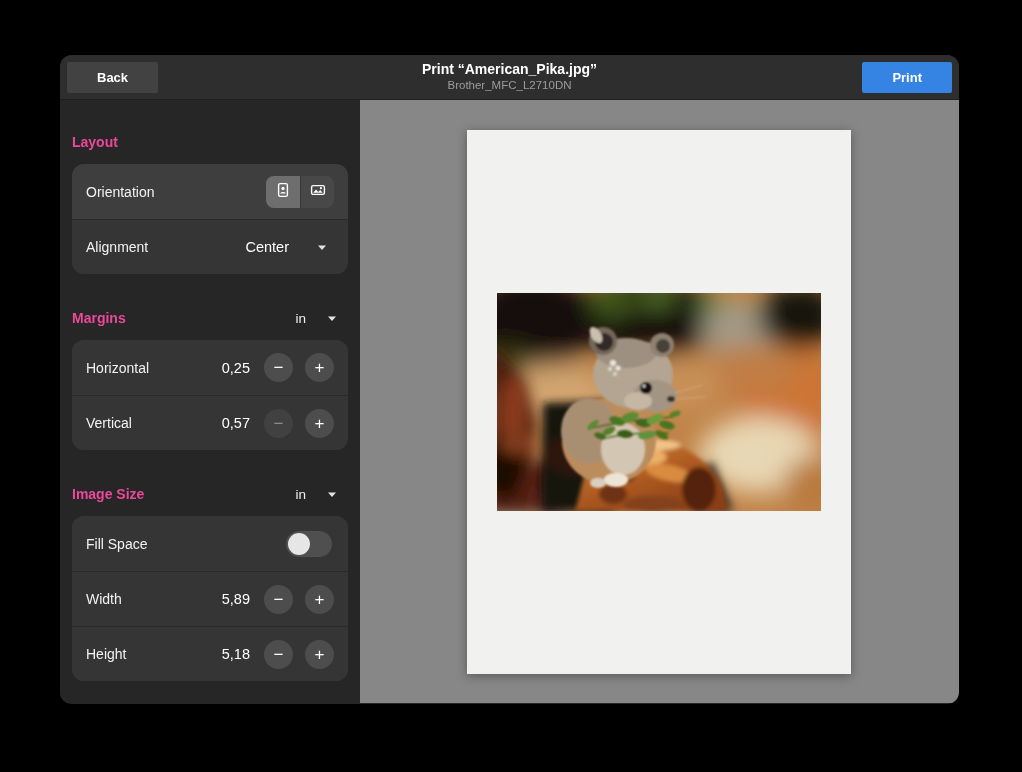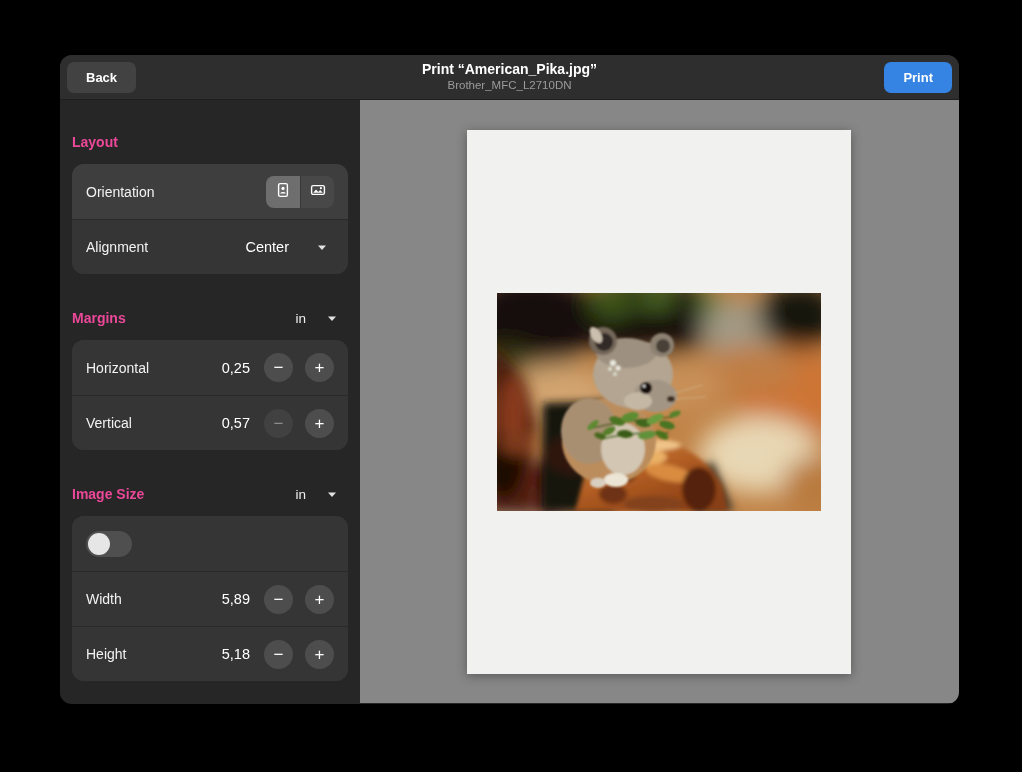--- a/index.html
+++ b/index.html
@@ -17,22 +17,22 @@
     border-radius:12px; overflow:hidden; background:#262626;
     box-shadow:0 0 0 1px rgba(0,0,0,.9), 0 8px 30px rgba(0,0,0,.8);
   }
   
   .header {
     position:relative; height:45px; background:#2e2e2e;
     border-bottom:1px solid #1e1e1e;
     display:flex; align-items:center; justify-content:center;
   }
   .hbtn {
-    position:absolute; top:7px; height:31px; padding:0 19px;
-    border:none; border-radius:7px; color:#fff;
+    position:absolute; top:7px; height:31px; padding:0 30px;
+    border:none; border-radius:2px; color:#fff;
     font-family:"Liberation Sans", sans-serif;
     font-size:13px; font-weight:700; cursor:pointer;
   }
   .back { left:7px; background:#424242; }
   .print { right:7px; background:#3584e4; }
   .title-block { text-align:center; line-height:1.15; }
   .title { font-size:14px; font-weight:700; color:#ffffff; }
   .subtitle { font-size:11.5px; font-weight:400; color:#9b9b9b; margin-top:2px; }
   
   .wbody { display:flex; height:603px; }
@@ -189,20 +189,21 @@
           <span>in</span>
           <span>
             <svg width="12" height="8" viewBox="0 0 12 8">
                 <path d="M2 1.5l4 4.5 4-4.5z" fill="#e2e2e2"></path>
               </svg>
           </span>
         </span>
       </div>
       <div class="card">
         <div class="row">
+          <span class="row-label">Fill Space</span>
           <div class="switch">
             <div class="knob"></div>
           </div>
         </div>
         <div class="row">
           <span class="row-label">Width</span>
           <span class="row-value">5,89</span>
           <button class="circle-btn">−</button>
           <button class="circle-btn">+</button>
         </div>

